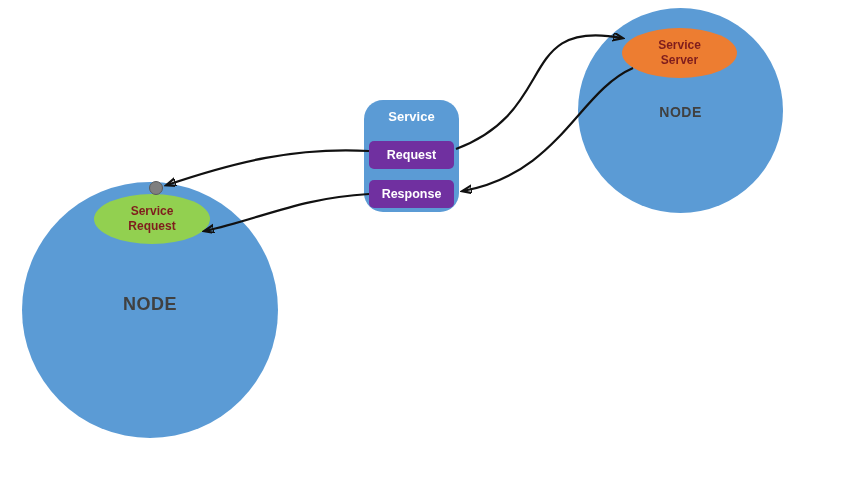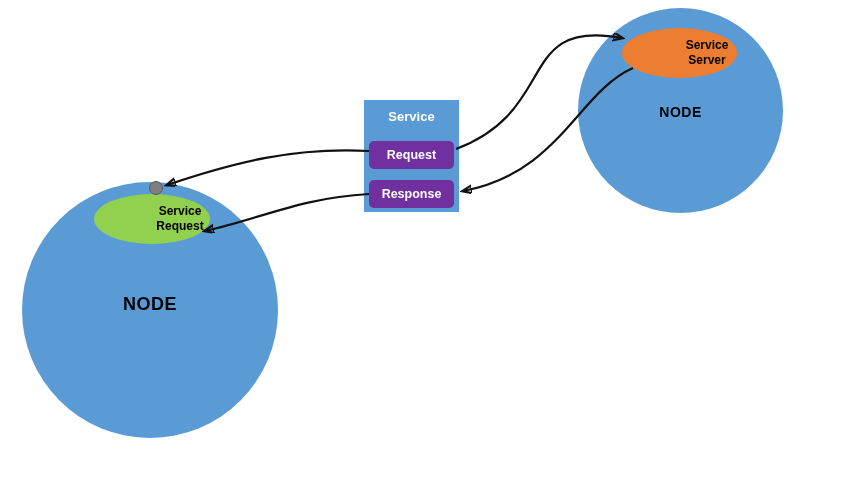--- a/index.html
+++ b/index.html
@@ -9,40 +9,40 @@
     background:#ffffff;
     overflow:hidden;
     font-family:"Liberation Sans",sans-serif;
   }
   .node-circle{
     position:absolute;border-radius:50%;
     background:#5b9bd5;
   }
   .node-circle .node-label{
     position:absolute;left:0;right:0;text-align:center;
-    color:#000000;font-weight:bold;letter-spacing:.5px;
+    color:#404040;font-weight:bold;letter-spacing:.5px;
   }
   #left-node{left:22px;top:182px;width:256px;height:256px;}
   #left-node .node-label{top:112px;font-size:18px;}
   #right-node{left:578px;top:8px;width:205px;height:205px;}
   #right-node .node-label{top:96px;font-size:14px;}
 
   .oval{
     position:absolute;border-radius:50%;
-    display:flex;align-items:center;justify-content:flex-end;
-    text-align:center;color:#000000;font-weight:bold;
+    display:flex;align-items:center;justify-content:center;
+    text-align:center;color:#7f1d1d;font-weight:bold;
     font-size:12px;line-height:1.25;
   }
   .oval .oval-text{display:block;width:60px;}
   #service-client{left:94px;top:194px;width:116px;height:50px;background:#92d050;}
   #service-server{left:622px;top:28px;width:115px;height:50px;background:#ed7d31;}
 
   #service-box{
     position:absolute;left:364px;top:100px;width:95px;height:112px;
-    background:#5b9bd5;border-radius:0;
+    background:#5b9bd5;border-radius:19px;
   }
   #service-box .service-title{
     display:block;text-align:center;color:#ffffff;font-weight:bold;
     font-size:13px;margin-top:9px;
   }
   .msg-box{
     position:absolute;left:369px;width:85px;height:28px;
     background:#7030a0;border-radius:5px;
     display:flex;align-items:center;justify-content:center;
     color:#ffffff;font-weight:bold;font-size:12.5px;

